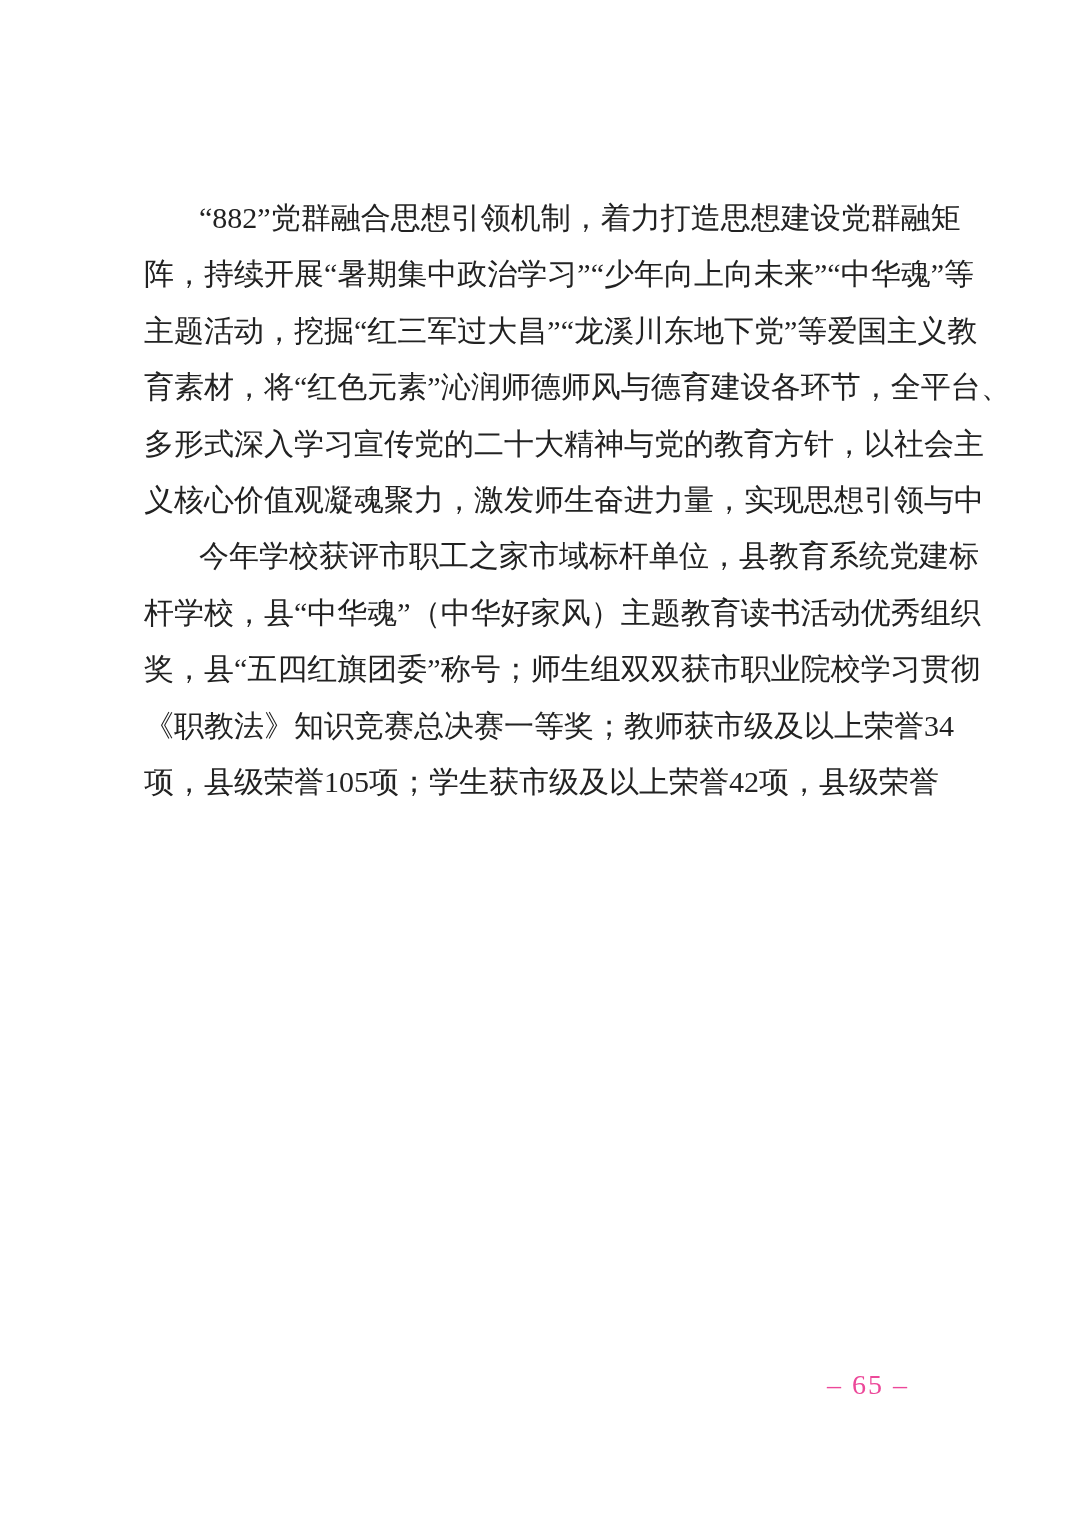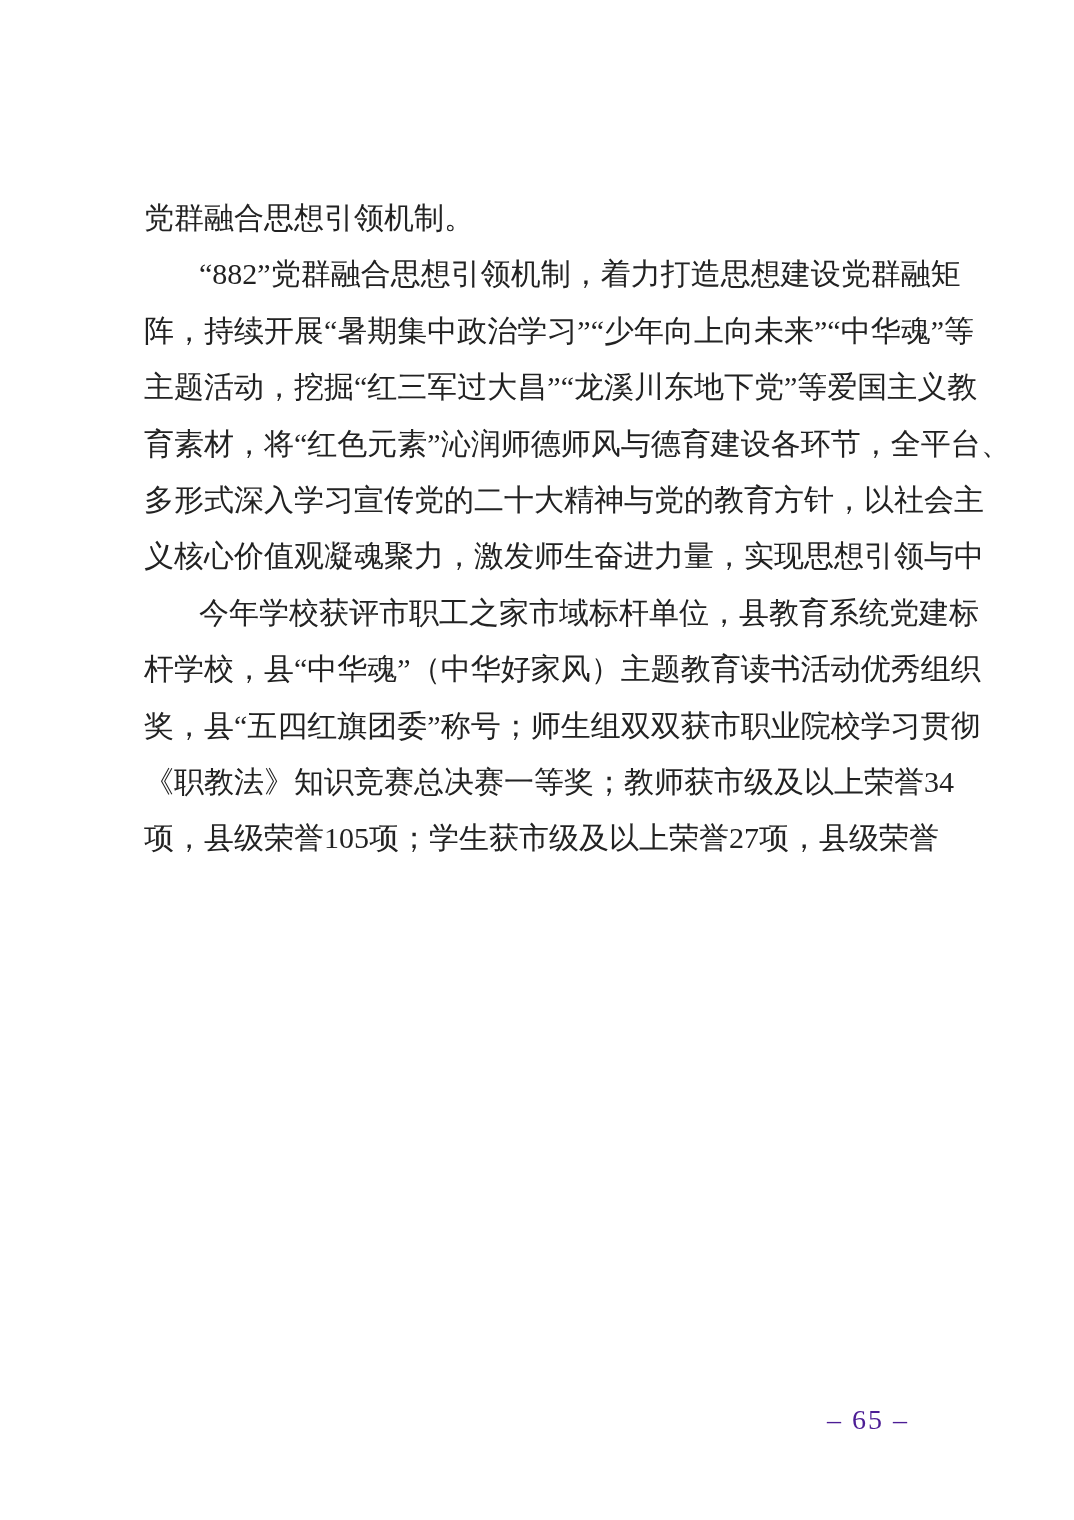--- a/index.html
+++ b/index.html
@@ -30,33 +30,29 @@
   .line.fill span { display: inline-block; line-height: 56.4px; }
   
   .line.fill.indent::before { content: ""; display: block; width: 55px; flex: 0 0 auto; }
   .pagenum {
     position: absolute;
     left: 827px;
     top: 1370px;
     font-size: 28px;
     line-height: 30px;
     letter-spacing: 2px;
-    color: #4c1d95;
-    margin-top: 35px;
+    color: #ec4899;
   }
 </style>
 </head>
 <body>
 
 <div class="page">
   <div class="textblock">
 
-    <div class="para">
-      <div class="line">党群融合思想引领机制。</div>
-    </div>
 
     <div class="para">
       <div class="line fill indent">
           <span>“</span>
           <span>882</span>
           <span>”</span>
           <span>党</span>
           <span>群</span>
           <span>融</span>
           <span>合</span>
@@ -372,21 +368,21 @@
           <span>学</span>
           <span>生</span>
           <span>获</span>
           <span>市</span>
           <span>级</span>
           <span>及</span>
           <span>以</span>
           <span>上</span>
           <span>荣</span>
           <span>誉</span>
-          <span>27</span>
+          <span>42</span>
           <span>项</span>
           <span>，</span>
           <span>县</span>
           <span>级</span>
           <span>荣</span>
           <span>誉</span>
         </div>
     </div>
 
   </div>

